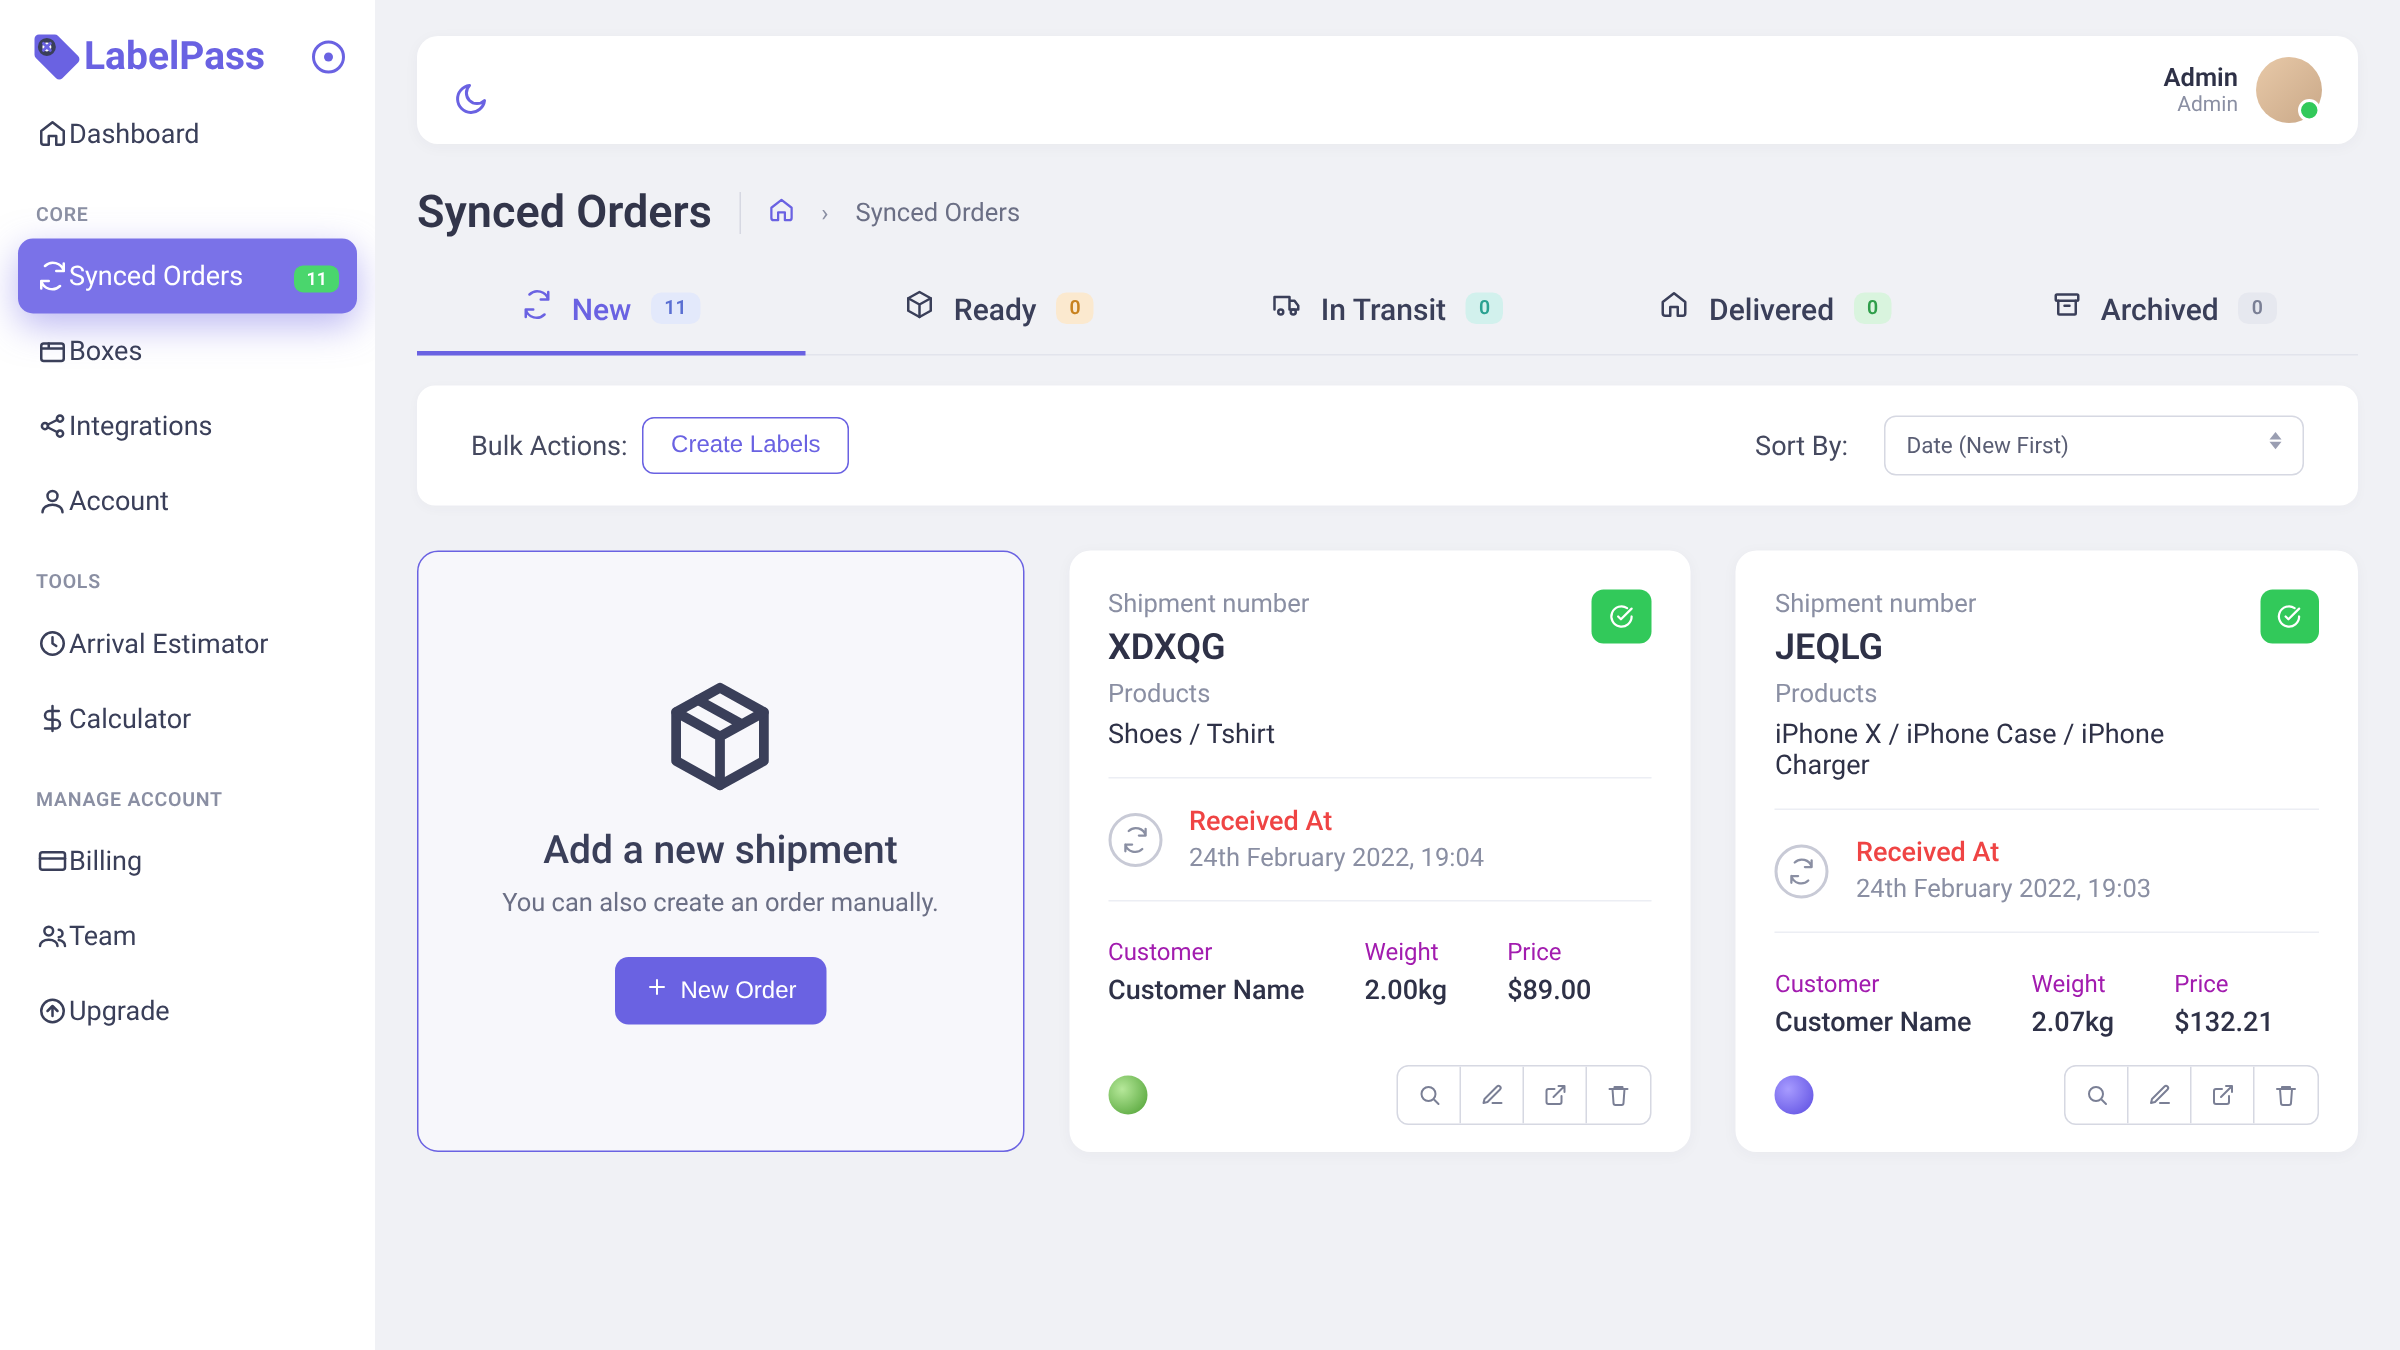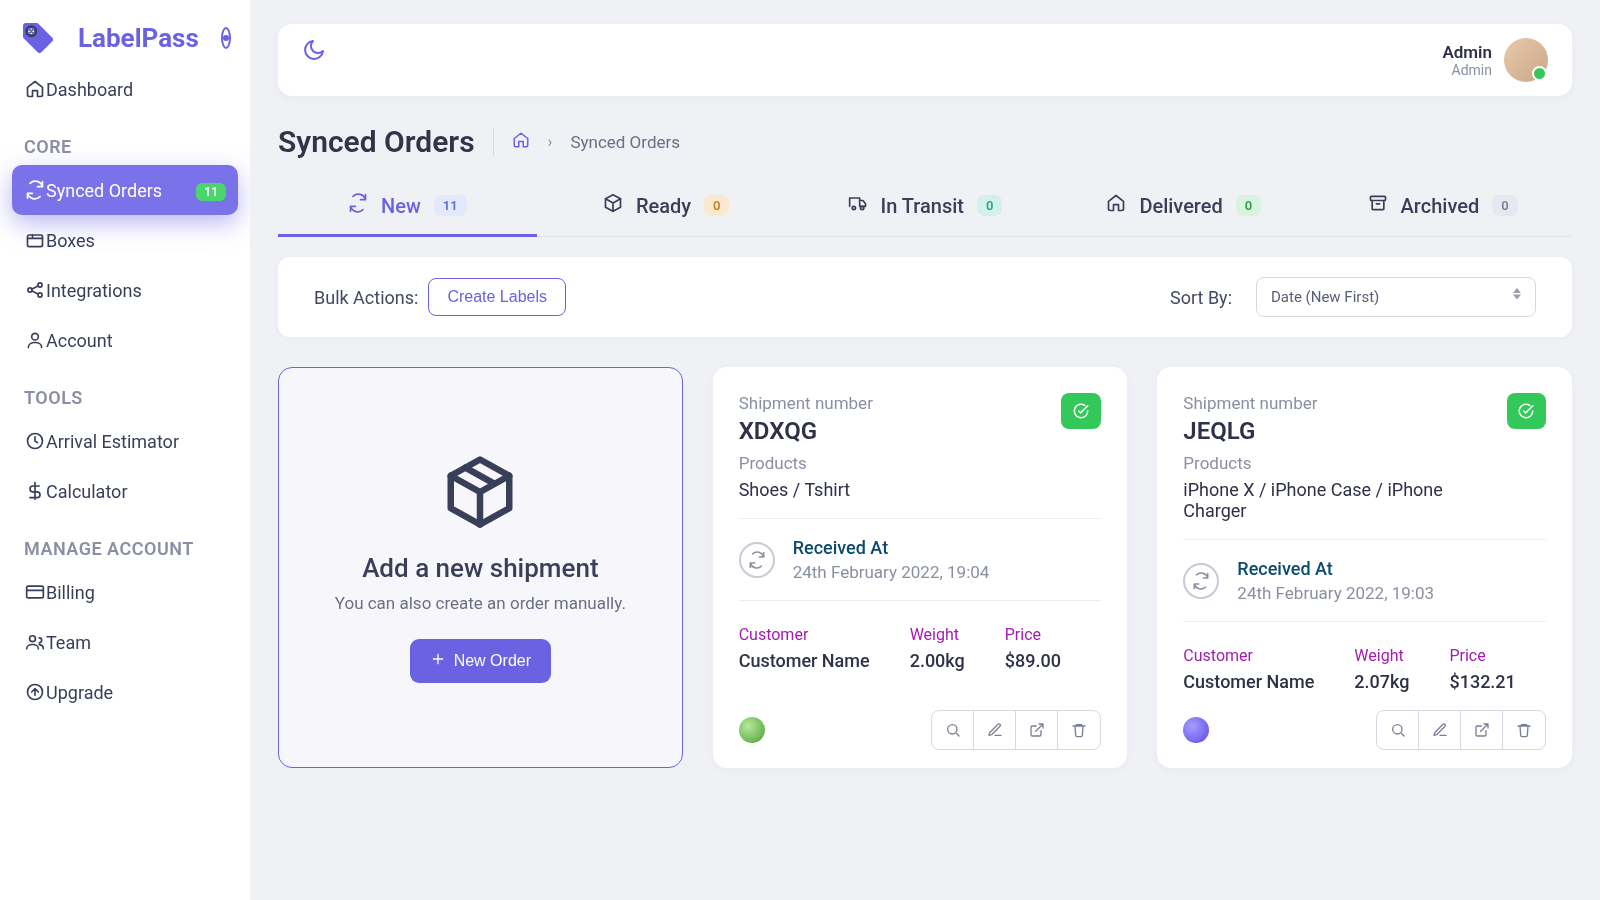--- a/index.html
+++ b/index.html
@@ -14,21 +14,21 @@
 }
 .sidebar {
   width: 250px;
   background: #fff;
   padding: 20px 12px;
   overflow-y: auto;
 }
 .logo-row {
   display: flex;
   align-items: center;
-  gap: 22px;
+  gap: 0;
   padding: 0 8px 8px;
 }
 .logo-text {
   font-size: 26px;
   font-weight: 700;
   color: #6a62e2;
 }
 .logo-icon svg { display: block; }
 .target-icon {
   margin-left: auto;
@@ -65,21 +65,21 @@
 .nav-item .badge {
   margin-left: auto;
   background: #4ad66d;
   color: #fff;
   font-size: 12px;
   padding: 2px 8px;
   border-radius: 6px;
   font-weight: 600;
 }
 .nav-section {
-  font-size: 18px;
+  font-size: 13px;
   letter-spacing: 0.5px;
   color: #8a8fa3;
   padding: 22px 12px 8px;
   font-weight: 600;
 }
 .nav-icon {
   width: 22px;
   height: 22px;
   display: flex;
   align-items: center;
@@ -91,21 +91,21 @@
 .main {
   flex: 1;
   padding: 24px 28px;
   overflow: hidden;
 }
 .topbar {
   background: #fff;
   border-radius: 14px;
   padding: 14px 24px;
   display: flex;
-  align-items: flex-start;
+  align-items: flex-end;
   box-shadow: 0 2px 10px rgba(50,50,80,0.04);
 }
 .moon-icon { color: #6a62e2; }
 .user-block {
   margin-left: auto;
   display: flex;
   align-items: center;
   gap: 12px;
 }
 .user-text { text-align: right; }
@@ -281,21 +281,21 @@
 }
 .hr { height:1px; background:#eceef4; margin:18px 0; }
 .received-row { display:flex; align-items:center; gap:18px; }
 .received-ico {
   width:36px; height:36px;
   border:2px solid #c8cad6;
   border-radius:50%;
   display:flex; align-items:center; justify-content:center;
   color:#8a8fa3;
 }
-.rec-title { font-size:18px; font-weight:500; color:#0c4a6e; }
+.rec-title { font-size:18px; font-weight:500; color:#ef4444; }
 .rec-date { font-size:17px; color:#8a8fa3; margin-top:4px; }
 .meta-row { display:flex; gap:40px; margin-top:6px; }
 .meta-col .ml { color:#a21caf; font-size:16px; }
 .meta-col .mv { font-size:18px; color:#2e3147; margin-top:6px; font-weight:500; }
 .oc-foot { display:flex; align-items:center; margin-top:auto; padding-top:18px; }
 .src-dot {
   width:26px; height:26px;
   border-radius:50%;
 }
 .src-green { background:radial-gradient(circle at 35% 35%, #b6e89a, #4a9e2f); }

